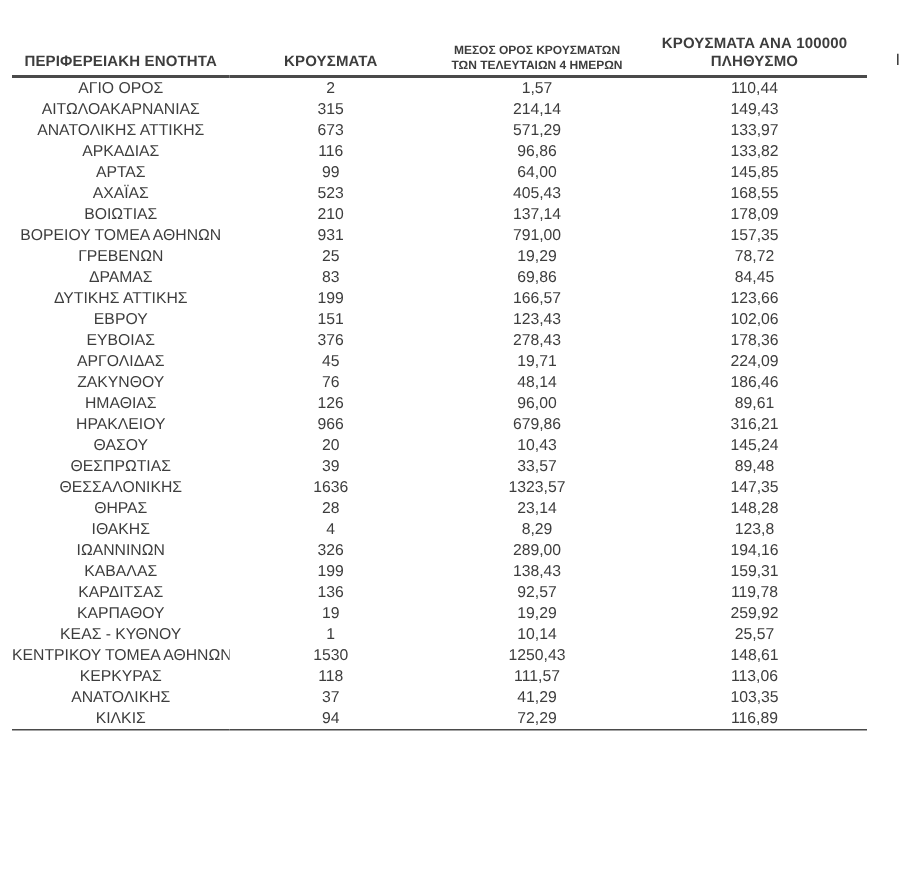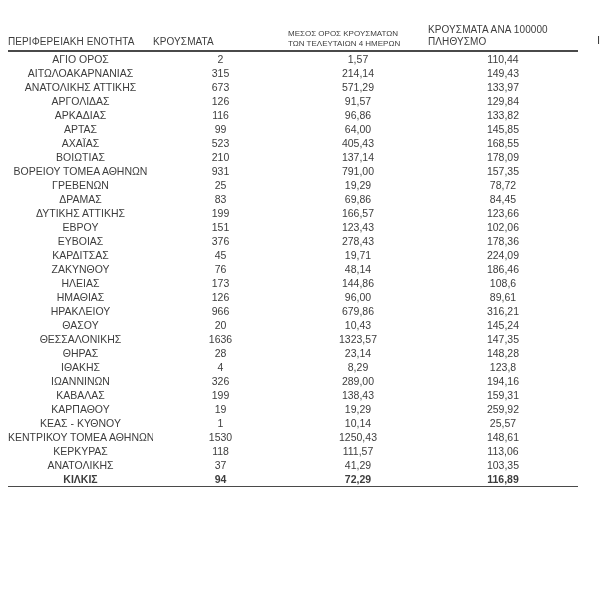--- a/index.html
+++ b/index.html
@@ -29,23 +29,23 @@
     table-layout: fixed;
   }
   col.c1 { width: 145px; }
   col.c2 { width: 135px; }
   col.c3 { width: 140px; }
   col.c4 { width: 150px; }
   thead tr {
     border-bottom: 2px solid #4a4a4a;
   }
   th {
-    font-weight: normal;
+    font-weight: bold;
     vertical-align: bottom;
-    text-align: left;
+    text-align: center;
     font-size: 10px;
     line-height: 12px;
     padding: 0 0 2px 0;
     height: 30px;
     letter-spacing: 0.1px;
     white-space: nowrap;
     overflow: hidden;
   }
   th .h-small {
     font-size: 8px;
@@ -56,21 +56,20 @@
     text-align: center;
     font-size: 10.5px;
     line-height: 14px;
     height: 14px;
     padding: 0;
     white-space: nowrap;
     overflow: hidden;
   }
   tbody tr:last-child {
     border-bottom: 1.5px solid #4a4a4a;
-    font-weight: bold;
   }
   .edge-fragment {
     position: absolute;
     left: 597px;
     top: 34px;
     font-size: 11px;
     line-height: 13px;
     color: #3d3d3d;
   }
 </style>
@@ -112,26 +111,20 @@
           <td>214,14</td>
           <td>149,43</td>
         </tr>
         <tr>
           <td>ΑΝΑΤΟΛΙΚΗΣ ΑΤΤΙΚΗΣ</td>
           <td>673</td>
           <td>571,29</td>
           <td>133,97</td>
         </tr>
         <tr>
-          <td>ΑΡΓΟΛΙΔΑΣ</td>
-          <td>126</td>
-          <td>91,57</td>
-          <td>129,84</td>
-        </tr>
-        <tr>
           <td>ΑΡΚΑΔΙΑΣ</td>
           <td>116</td>
           <td>96,86</td>
           <td>133,82</td>
         </tr>
         <tr>
           <td>ΑΡΤΑΣ</td>
           <td>99</td>
           <td>64,00</td>
           <td>145,85</td>
@@ -178,56 +171,56 @@
           <td>123,43</td>
           <td>102,06</td>
         </tr>
         <tr>
           <td>ΕΥΒΟΙΑΣ</td>
           <td>376</td>
           <td>278,43</td>
           <td>178,36</td>
         </tr>
         <tr>
-          <td>ΚΑΡΔΙΤΣΑΣ</td>
+          <td>ΑΡΓΟΛΙΔΑΣ</td>
           <td>45</td>
           <td>19,71</td>
           <td>224,09</td>
         </tr>
         <tr>
           <td>ΖΑΚΥΝΘΟΥ</td>
           <td>76</td>
           <td>48,14</td>
           <td>186,46</td>
         </tr>
         <tr>
-          <td>ΗΛΕΙΑΣ</td>
-          <td>173</td>
-          <td>144,86</td>
-          <td>108,6</td>
-        </tr>
-        <tr>
           <td>ΗΜΑΘΙΑΣ</td>
           <td>126</td>
           <td>96,00</td>
           <td>89,61</td>
         </tr>
         <tr>
           <td>ΗΡΑΚΛΕΙΟΥ</td>
           <td>966</td>
           <td>679,86</td>
           <td>316,21</td>
         </tr>
         <tr>
           <td>ΘΑΣΟΥ</td>
           <td>20</td>
           <td>10,43</td>
           <td>145,24</td>
         </tr>
         <tr>
+          <td>ΘΕΣΠΡΩΤΙΑΣ</td>
+          <td>39</td>
+          <td>33,57</td>
+          <td>89,48</td>
+        </tr>
+        <tr>
           <td>ΘΕΣΣΑΛΟΝΙΚΗΣ</td>
           <td>1636</td>
           <td>1323,57</td>
           <td>147,35</td>
         </tr>
         <tr>
           <td>ΘΗΡΑΣ</td>
           <td>28</td>
           <td>23,14</td>
           <td>148,28</td>
@@ -242,20 +235,26 @@
           <td>ΙΩΑΝΝΙΝΩΝ</td>
           <td>326</td>
           <td>289,00</td>
           <td>194,16</td>
         </tr>
         <tr>
           <td>ΚΑΒΑΛΑΣ</td>
           <td>199</td>
           <td>138,43</td>
           <td>159,31</td>
+        </tr>
+        <tr>
+          <td>ΚΑΡΔΙΤΣΑΣ</td>
+          <td>136</td>
+          <td>92,57</td>
+          <td>119,78</td>
         </tr>
         <tr>
           <td>ΚΑΡΠΑΘΟΥ</td>
           <td>19</td>
           <td>19,29</td>
           <td>259,92</td>
         </tr>
         <tr>
           <td>ΚΕΑΣ - ΚΥΘΝΟΥ</td>
           <td>1</td>

